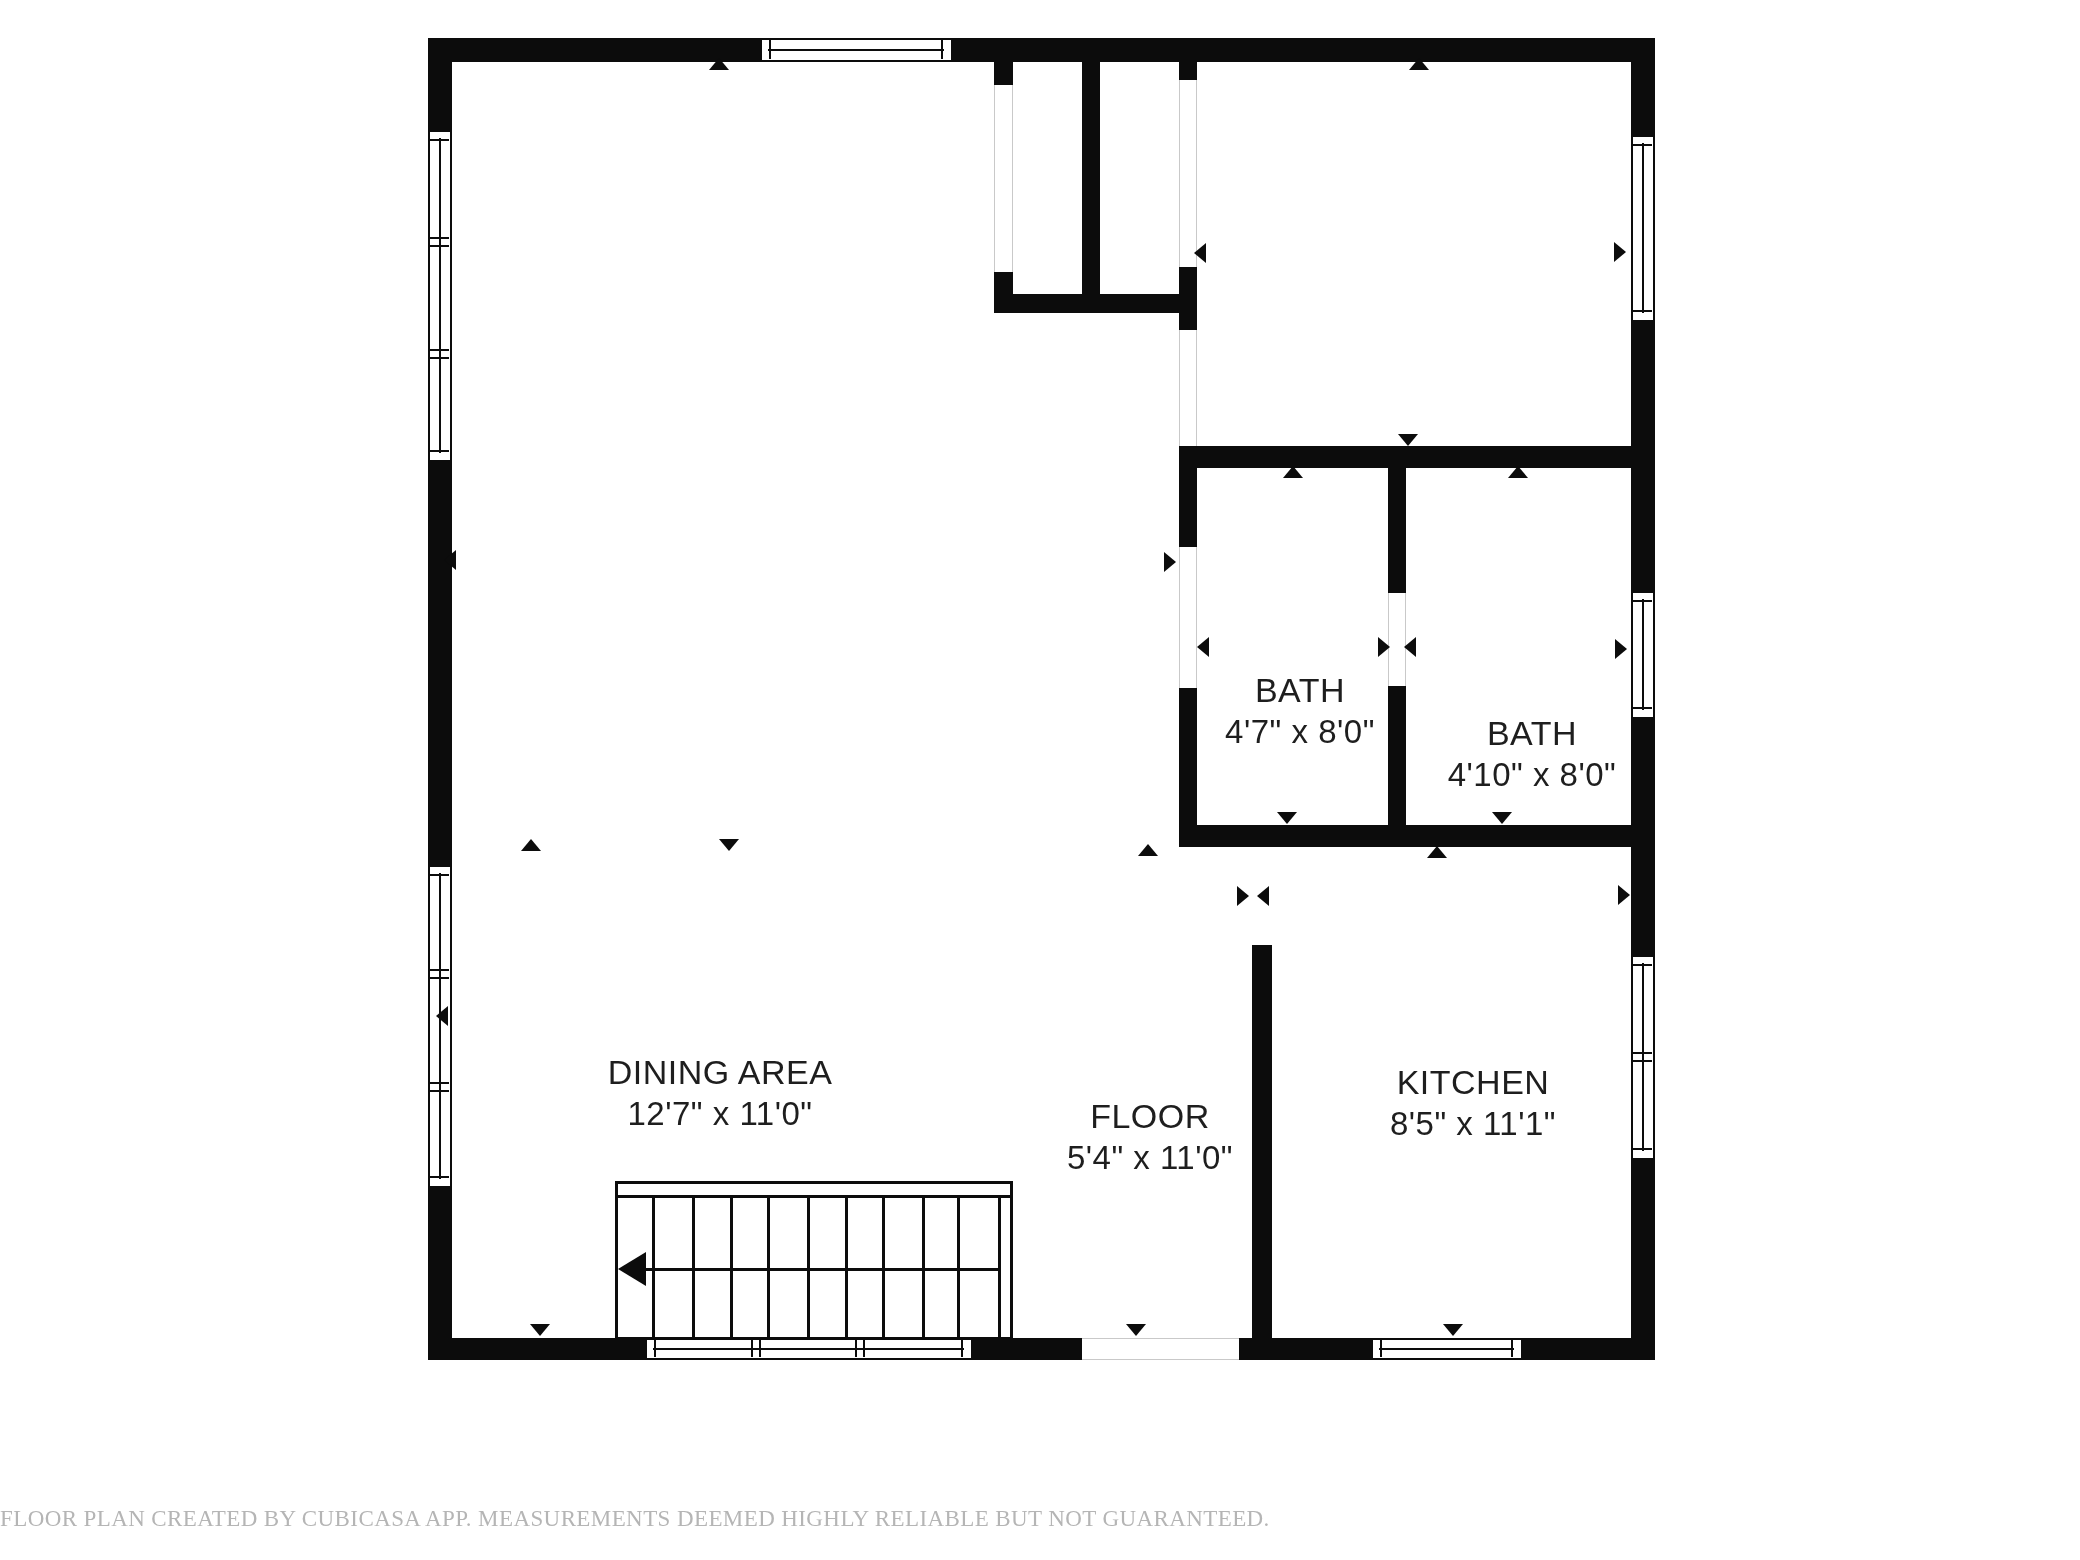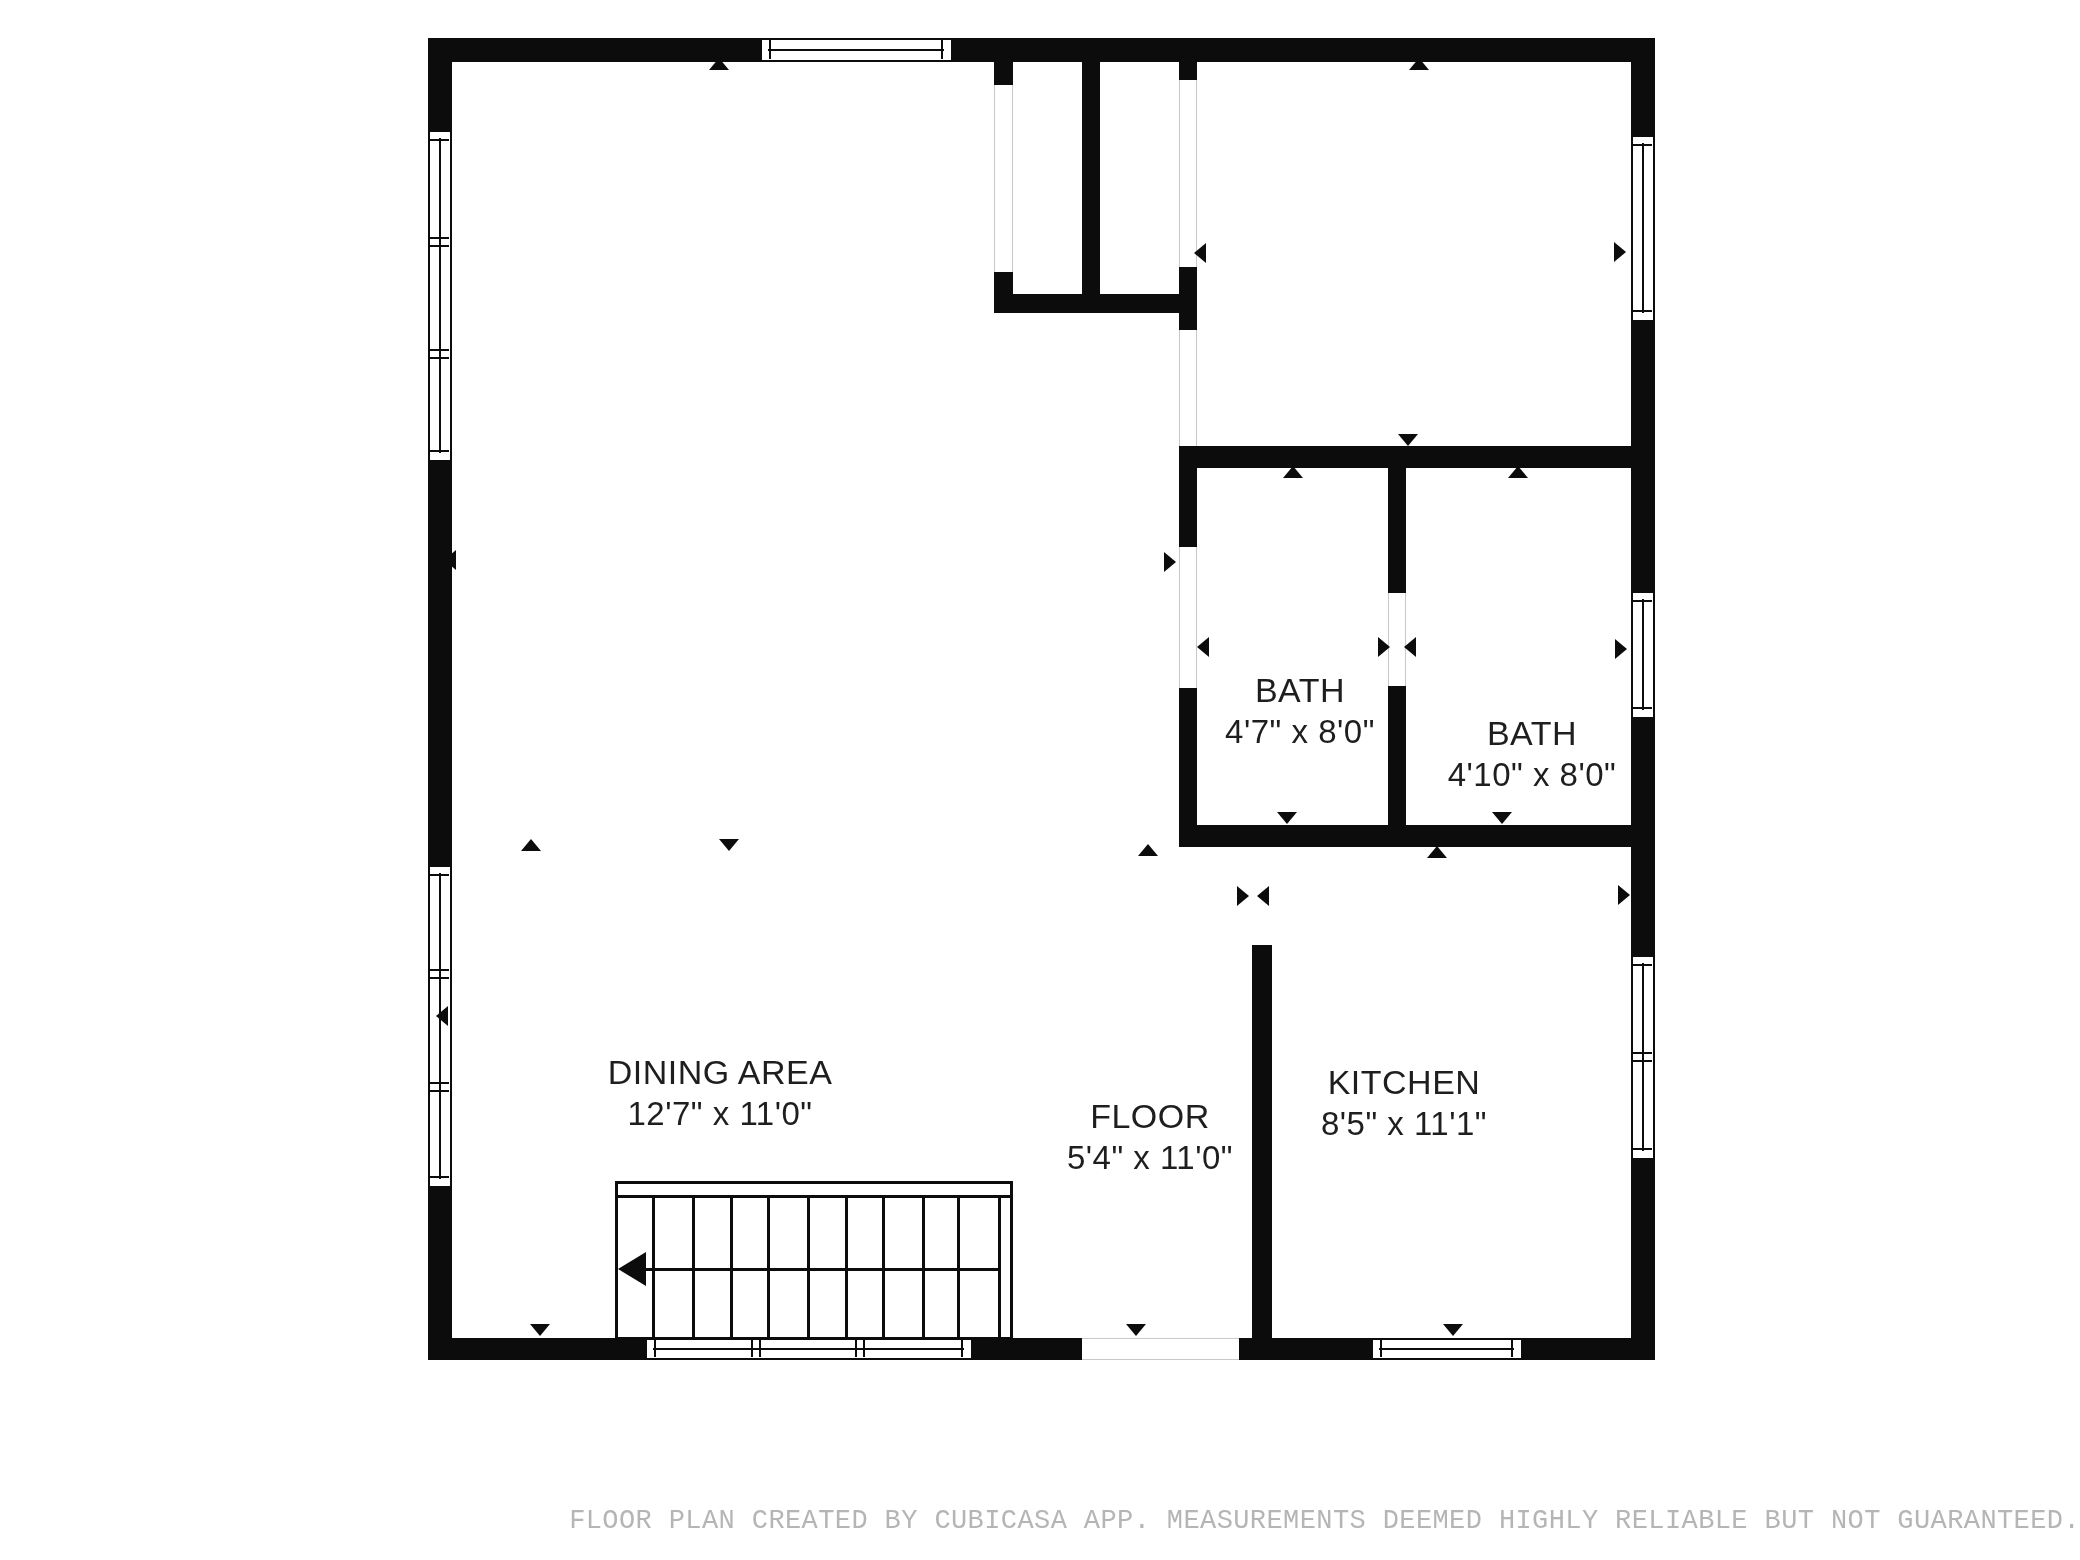--- a/index.html
+++ b/index.html
@@ -17,22 +17,22 @@
   .gap.v{border-left:1.5px solid #c9c9c9;border-right:1.5px solid #c9c9c9;}
   .gap.h{border-top:1.5px solid #c9c9c9;border-bottom:1.5px solid #c9c9c9;}
   .stairs{position:absolute;border:3px solid #0c0c0c;box-sizing:border-box;background:#ffffff;}
   .sline{position:absolute;background:#0c0c0c;}
   .marker{position:absolute;width:0;height:0;border-style:solid;}
   .room-label{position:absolute;transform:translateX(-50%);text-align:center;color:#1e1e1e;white-space:nowrap;}
   .room-name{font-size:34px;line-height:42px;letter-spacing:0.5px;font-weight:400;}
   .room-dims{font-size:33px;line-height:42px;letter-spacing:0.5px;font-weight:400;}
   .footer{
     position:absolute;left:0;top:1506px;width:100%;
-    text-align:right;color:#b5b5b5;font-size:27px;letter-spacing:0.4px;
-    font-family:Liberation Mono, monospace;
+    text-align:left;color:#b5b5b5;font-size:23px;letter-spacing:0.4px;
+    font-family:Liberation Serif, serif;
   }
 </style>
 </head>
 <body>
 
 <div id="canvas">
   <div class="footer">FLOOR PLAN CREATED BY CUBICASA APP. MEASUREMENTS DEEMED HIGHLY RELIABLE BUT NOT GUARANTEED.</div>
 <div class="wall" style="left: 428px; top: 38px; width: 332px; height: 24px;"></div>
     <div class="wall" style="left: 953px; top: 38px; width: 702px; height: 24px;"></div>
     <div class="wall" style="left: 428px; top: 38px; width: 24px; height: 92px;"></div>
@@ -169,17 +169,17 @@
       <div class="room-dims">4'10" x 8'0"</div>
     </div>
     <div class="room-label" style="left: 720px; top: 1051px;">
       <div class="room-name">DINING AREA</div>
       <div class="room-dims">12'7" x 11'0"</div>
     </div>
     <div class="room-label" style="left: 1150px; top: 1095px;">
       <div class="room-name">FLOOR</div>
       <div class="room-dims">5'4" x 11'0"</div>
     </div>
-    <div class="room-label" style="left: 1404px; top: 1061px;">
+    <div class="room-label" style="left: 1473px; top: 1061px;">
       <div class="room-name">KITCHEN</div>
       <div class="room-dims">8'5" x 11'1"</div>
     </div>
   </div>
 
 </body></html>

